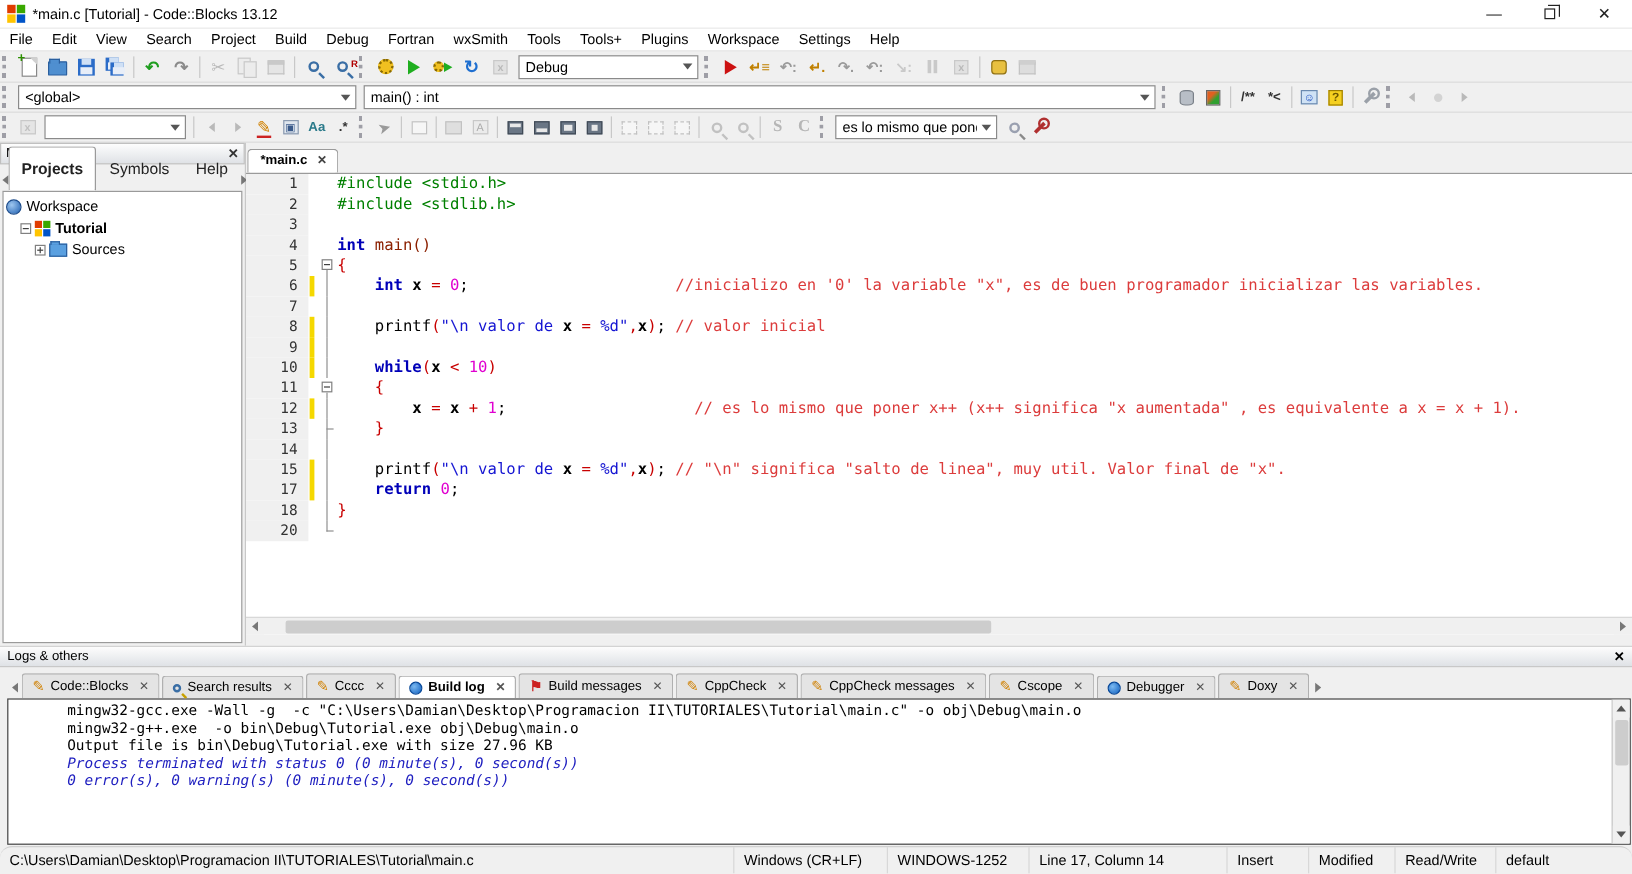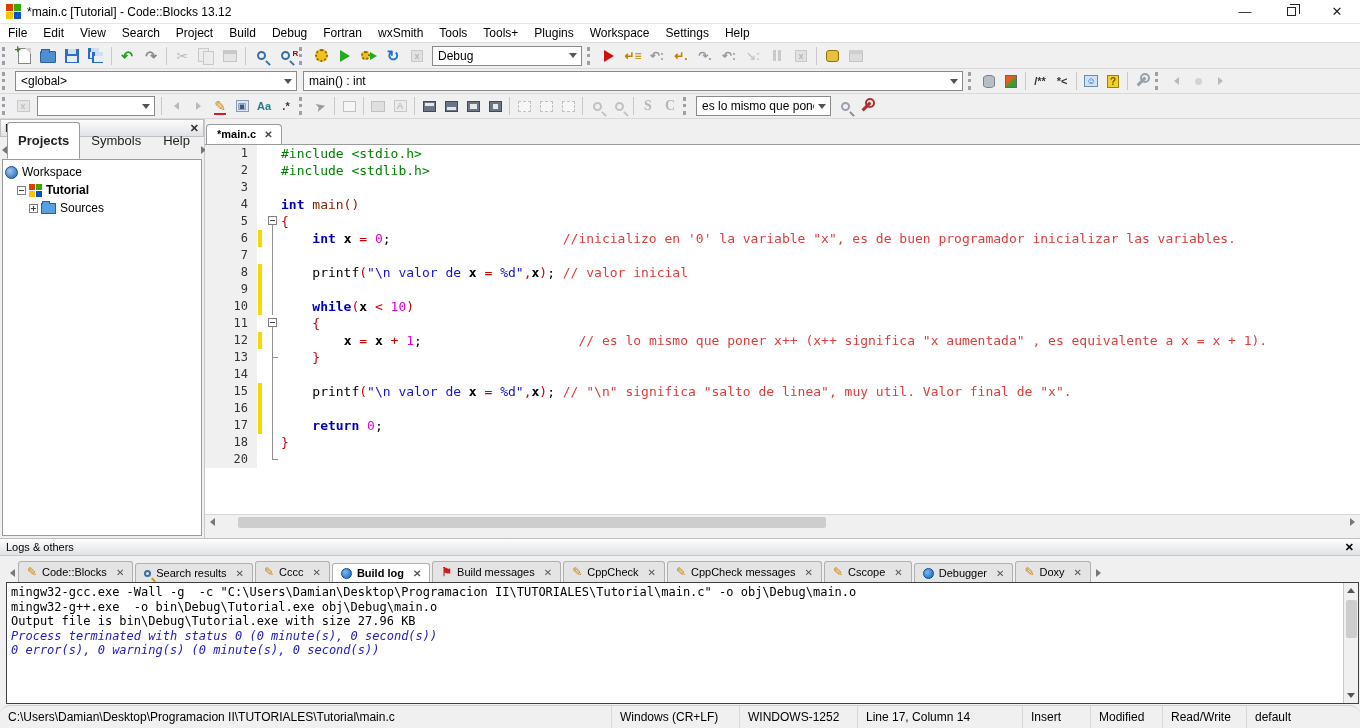--- a/index.html
+++ b/index.html
@@ -150,21 +150,21 @@
   .logs-tabs { height:26px; display:flex; align-items:flex-end; padding:2px 4px 0 6px; overflow:hidden; }
   .ltab-arrow { width:12px; height:18px; display:flex; align-items:center; justify-content:center; }
   .ltab { display:flex; align-items:center; gap:5px; padding:3px 8px; font-size:11px; border:1px solid #b0b0b0; border-bottom:none; border-radius:3px 3px 0 0; background:#e4e4e4; margin-right:2px; white-space:nowrap; }
   .ltab.active { background:#fff; font-weight:bold; }
   .ltab .x { color:#555; font-size:10px; margin-left:4px; }
   .ltab-ic-pencil { color:#d08000; font-size:12px; }
   .ltab-ic-search { width:7px; height:7px; border:2px solid #3a6ea5; border-radius:50%; position:relative; }
   .ltab-ic-search::after { content:""; position:absolute; width:5px; height:2px; background:#c8a000; transform:rotate(45deg); left:5px; top:7px; }
   .ltab-ic-gear { width:11px; height:11px; border-radius:50%; background:radial-gradient(circle at 35% 35%, #7ab8f0, #1060c0); border:1px solid #0a4a9a; }
   .ltab-ic-flag { color:#cc2020; font-size:12px; font-weight:bold; }
-  .logs-content { flex:1; margin:0 1px 1px 6px; background:#fff; border:1px solid #404040; display:flex; overflow:hidden; }
+  .logs-content { flex:1; margin:0 1px 1px 6px; background:#fff; border:1px solid #404040; display:flex; overflow:hidden;padding-left:45px; }
   .log-lines { flex:1; padding:2px 4px; font-family:"DejaVu Sans Mono", monospace; font-size:12px; line-height:14.5px; white-space:pre; overflow:hidden; }
   .log-line.blue { color:#2020c0; font-style:italic; }
   .vscroll { width:15px; background:#f0f0f0; border-left:1px solid #c8c8c8; display:flex; flex-direction:column; align-items:center; }
   .vthumb { width:11px; height:38px; background:#cdcdcd; border-radius:2px; margin-top:2px; }
   .vspacer { flex:1; }
 
   
   .statusbar { height:23px; background:#f0f0f0; border-top:1px solid #d0d0d0; display:flex; align-items:flex-end; font-size:12px;border-radius:10px; }
   .sb-item { padding:0 8px; height:100%; display:flex; align-items:center; border-right:1px solid #d8d8d8; white-space:nowrap; overflow:hidden; }
   .sb-item:nth-child(1){ width:612px; } .sb-item:nth-child(2){ width:128px; }
@@ -517,21 +517,20 @@
           <div class="code-row"><span class="gutter">6</span><span class="markcol on"></span><span class="foldcol fl"></span><span class="codetext"><span class="pl">    </span><span class="kw">int</span><span class="pl"> </span><span class="idv">x</span><span class="pl"> </span><span class="op">=</span><span class="pl"> </span><span class="num">0</span><span class="pl">;</span><span class="pl">                      </span><span class="cmt">//inicializo en '0' la variable "x", es de buen programador inicializar las variables.</span></span></div>
           <div class="code-row"><span class="gutter">7</span><span class="markcol"></span><span class="foldcol fl"></span><span class="codetext"></span></div>
           <div class="code-row"><span class="gutter">8</span><span class="markcol on"></span><span class="foldcol fl"></span><span class="codetext"><span class="pl">    printf</span><span class="op">(</span><span class="str">"\n valor de </span><span class="idv">x</span><span class="str"> </span><span class="op">=</span><span class="str"> %d"</span><span class="op">,</span><span class="idv">x</span><span class="op">)</span><span class="pl">; </span><span class="cmt">// valor inicial</span></span></div>
           <div class="code-row"><span class="gutter">9</span><span class="markcol on"></span><span class="foldcol fl"></span><span class="codetext"></span></div>
           <div class="code-row"><span class="gutter">10</span><span class="markcol on"></span><span class="foldcol fl"></span><span class="codetext"><span class="pl">    </span><span class="kw">while</span><span class="op">(</span><span class="idv">x</span><span class="pl"> </span><span class="op">&lt;</span><span class="pl"> </span><span class="num">10</span><span class="op">)</span></span></div>
           <div class="code-row"><span class="gutter">11</span><span class="markcol"></span><span class="foldcol fb"><span class="box"></span></span><span class="codetext"><span class="pl">    </span><span class="br">{</span></span></div>
           <div class="code-row"><span class="gutter">12</span><span class="markcol on"></span><span class="foldcol fl"></span><span class="codetext"><span class="pl">        </span><span class="idv">x</span><span class="pl"> </span><span class="op">=</span><span class="pl"> </span><span class="idv">x</span><span class="pl"> </span><span class="op">+</span><span class="pl"> </span><span class="num">1</span><span class="pl">;</span><span class="pl">                    </span><span class="cmt">// es lo mismo que poner x++ (x++ significa "x aumentada" , es equivalente a x = x + 1).</span></span></div>
           <div class="code-row"><span class="gutter">13</span><span class="markcol"></span><span class="foldcol ft"></span><span class="codetext"><span class="pl">    </span><span class="br">}</span></span></div>
           <div class="code-row"><span class="gutter">14</span><span class="markcol"></span><span class="foldcol fl"></span><span class="codetext"></span></div>
           <div class="code-row"><span class="gutter">15</span><span class="markcol on"></span><span class="foldcol fl"></span><span class="codetext"><span class="pl">    printf</span><span class="op">(</span><span class="str">"\n valor de </span><span class="idv">x</span><span class="str"> </span><span class="op">=</span><span class="str"> %d"</span><span class="op">,</span><span class="idv">x</span><span class="op">)</span><span class="pl">; </span><span class="cmt">// "\n" significa "salto de linea", muy util. Valor final de "x".</span></span></div>
-          <div class="code-row"><span class="gutter">16</span><span class="markcol on"></span><span class="foldcol fl"></span><span class="codetext"></span></div>
           <div class="code-row"><span class="gutter">17</span><span class="markcol on"></span><span class="foldcol fl"></span><span class="codetext"><span class="pl">    </span><span class="kw">return</span><span class="pl"> </span><span class="num">0</span><span class="pl">;</span></span></div>
           <div class="code-row"><span class="gutter">18</span><span class="markcol"></span><span class="foldcol fl"></span><span class="codetext"><span class="br">}</span></span></div>
           <div class="code-row"><span class="gutter">20</span><span class="markcol"></span><span class="foldcol fe"></span><span class="codetext"></span></div>
         </div>
       <div class="hscroll">
         <span class="sbtn">
             <span class="tri-l"></span>
           </span>
         <span class="hthumb"></span>
         <span class="sbtn" style="margin-left:auto;">

